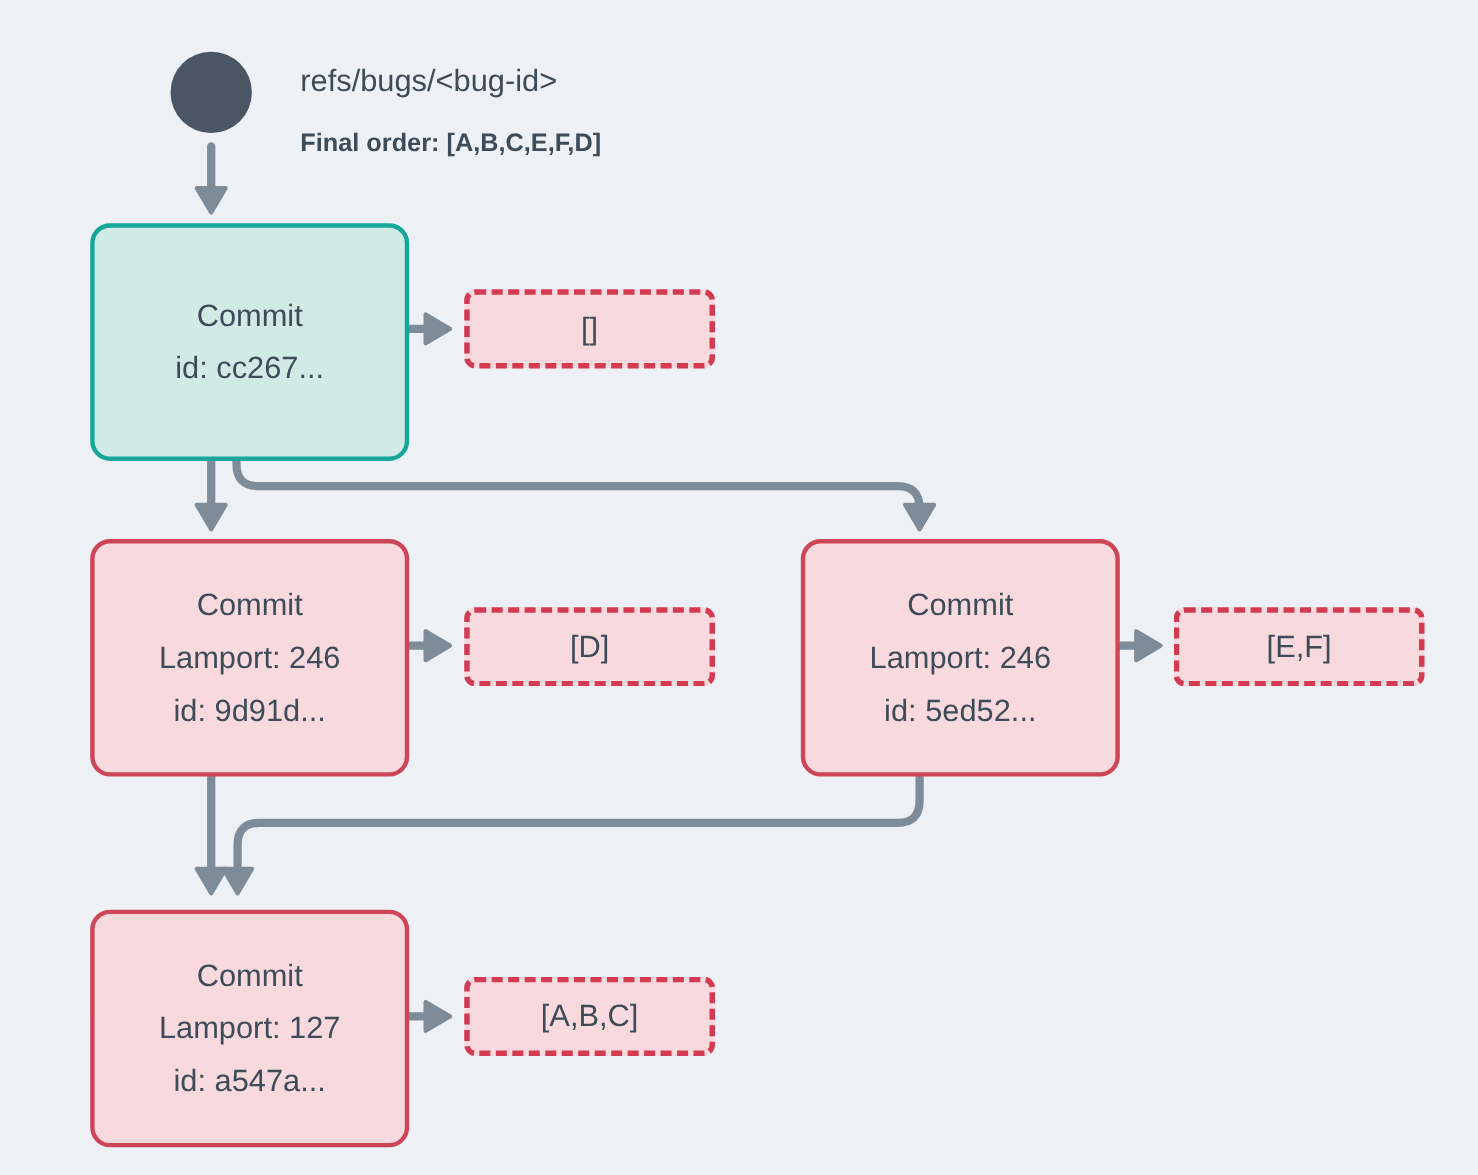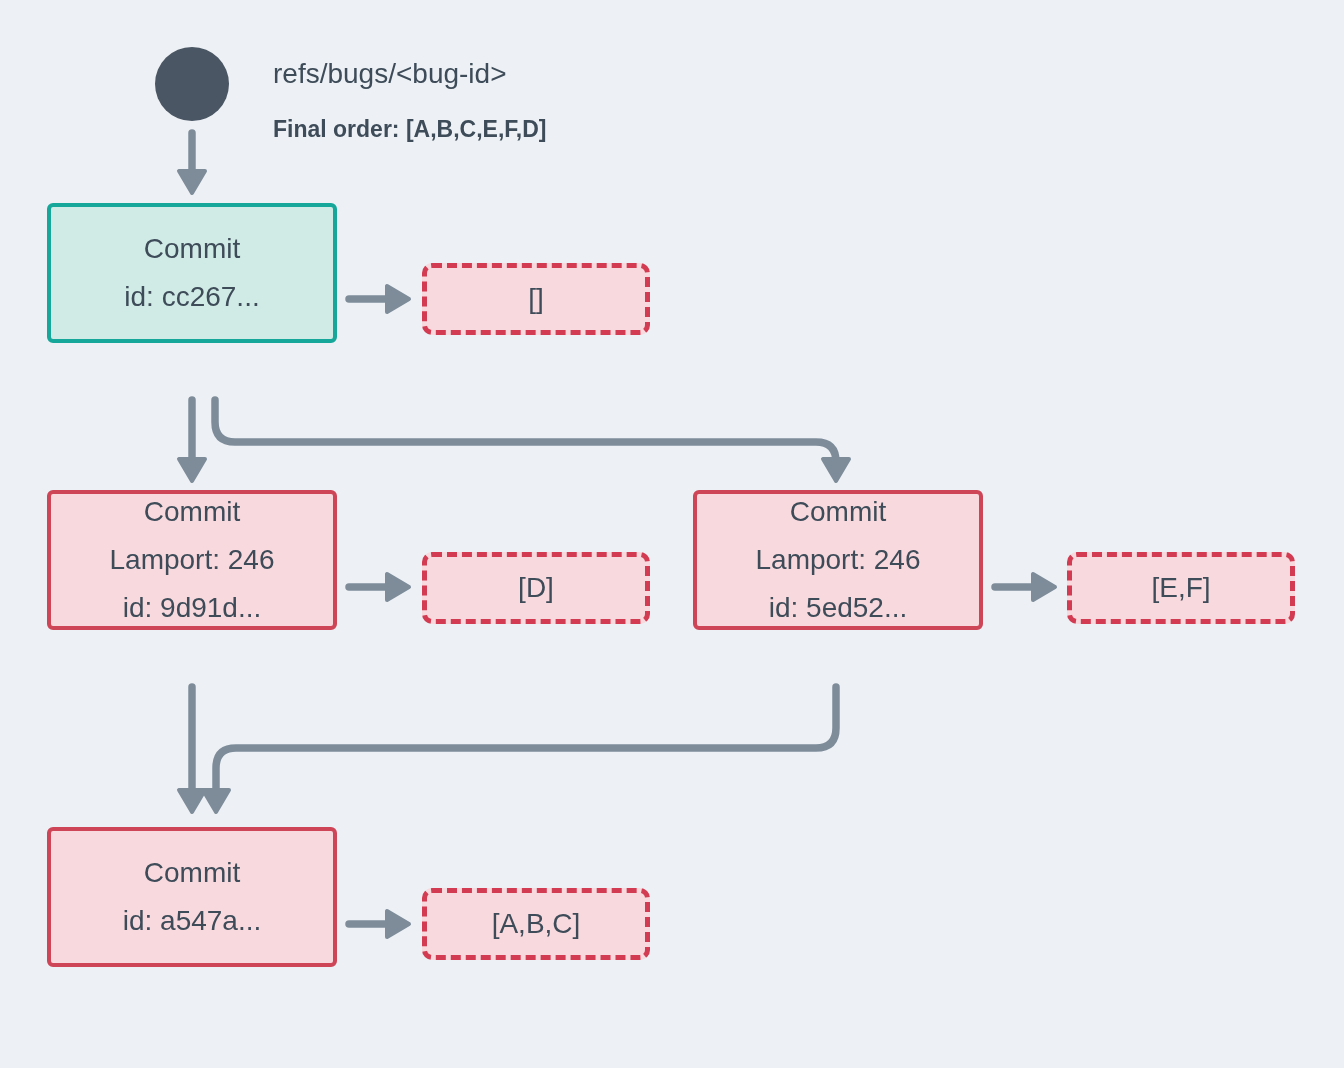--- a/index.html
+++ b/index.html
@@ -38,28 +38,29 @@
   .final-order-label {
     position: absolute;
     left: 273px; top: 116px;
     font-size: 23px;
     font-weight: 700;
     color: #3e4c59;
     white-space: nowrap;
   }
   .commit-box {
     position: absolute;
-    width: 290px; height: 140px;
+    width: 290px; height: 216px;
     box-sizing: border-box;
-    border-radius: 6px;
+    border-radius: 18px;
     display: flex;
     flex-direction: column;
     align-items: center;
     justify-content: center;
     gap: 0;
+    margin-left: 35px;
   }
   .commit-box .line {
     font-size: 28px;
     line-height: 48px;
     color: #3e4c59;
     white-space: nowrap;
   }
   .commit-head {
     left: 47px; top: 203px;
     background: #d0eae6;
@@ -156,17 +157,18 @@
 
   <div class="commit-box commit-right">
     <div class="line">Commit</div>
     <div class="line">Lamport: 246</div>
     <div class="line">id: 5ed52...</div>
   </div>
   <div class="payload-box payload-right">[E,F]</div>
 
   <div class="commit-box commit-bottom">
     <div class="line">Commit</div>
+    <div class="line">Lamport: 127</div>
     <div class="line">id: a547a...</div>
   </div>
   <div class="payload-box payload-bottom">[A,B,C]</div>
 
 </div>
 
 </body></html>

